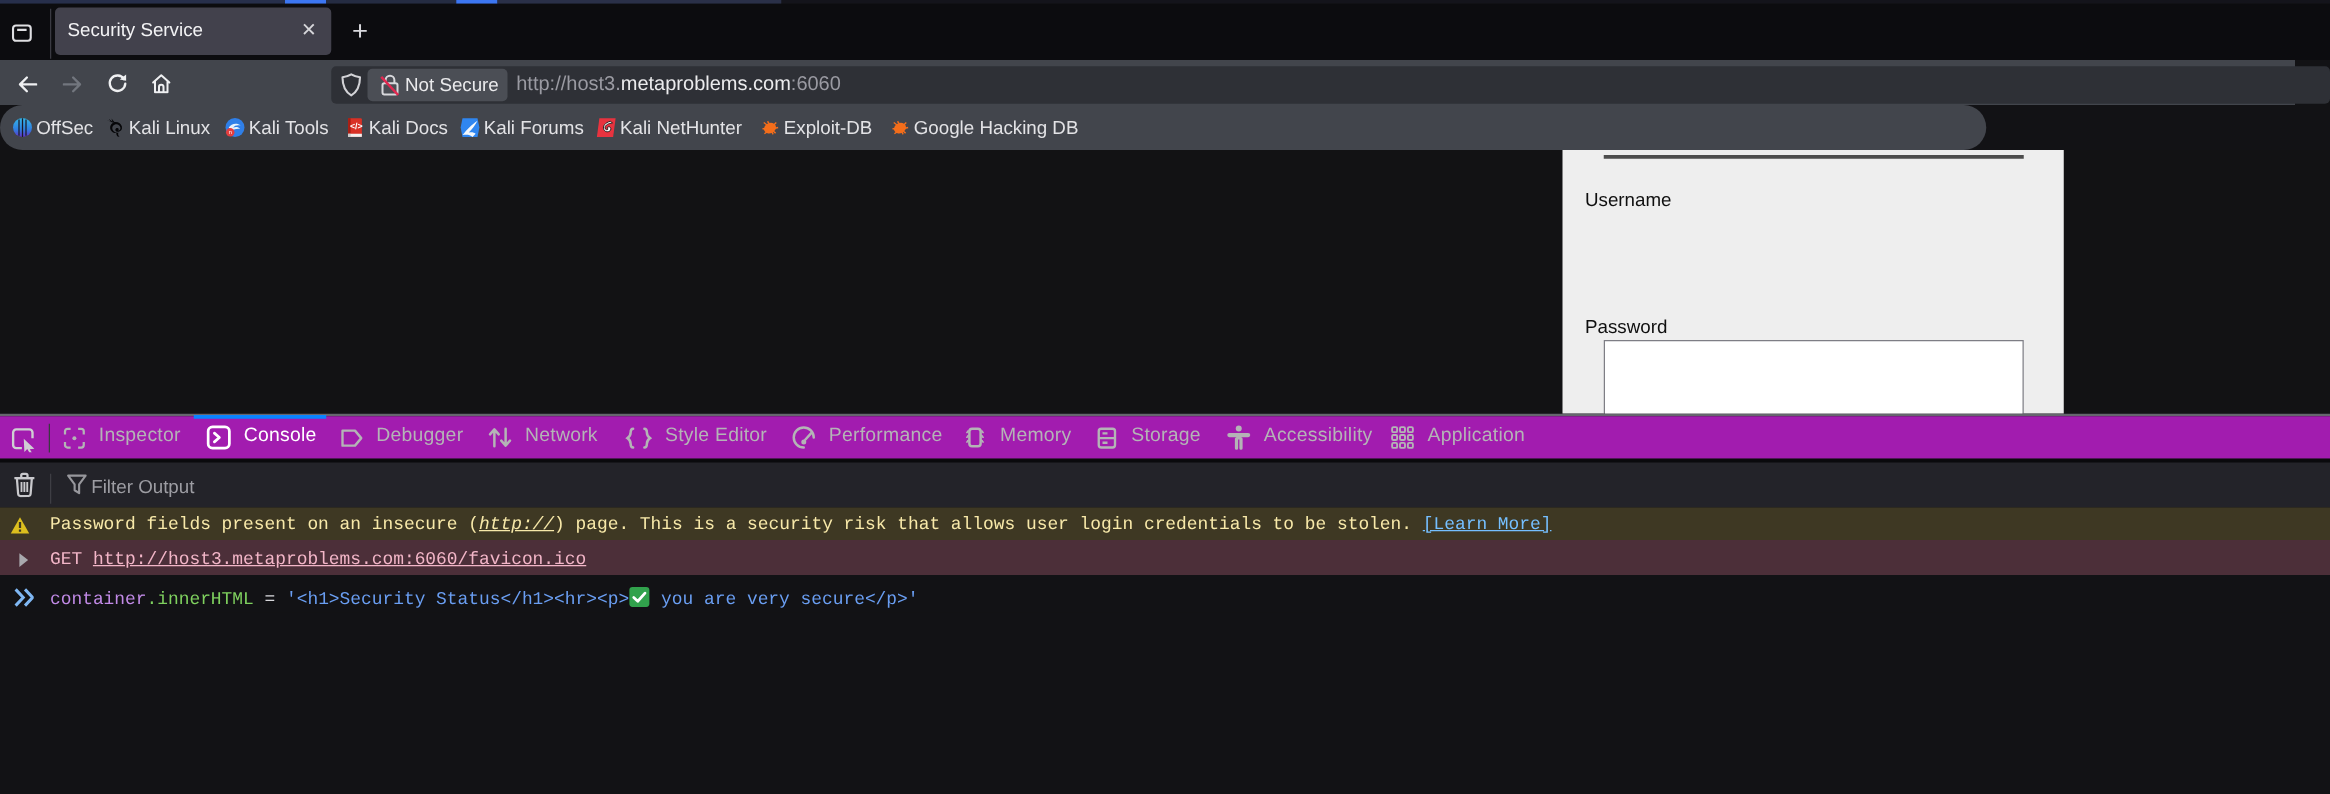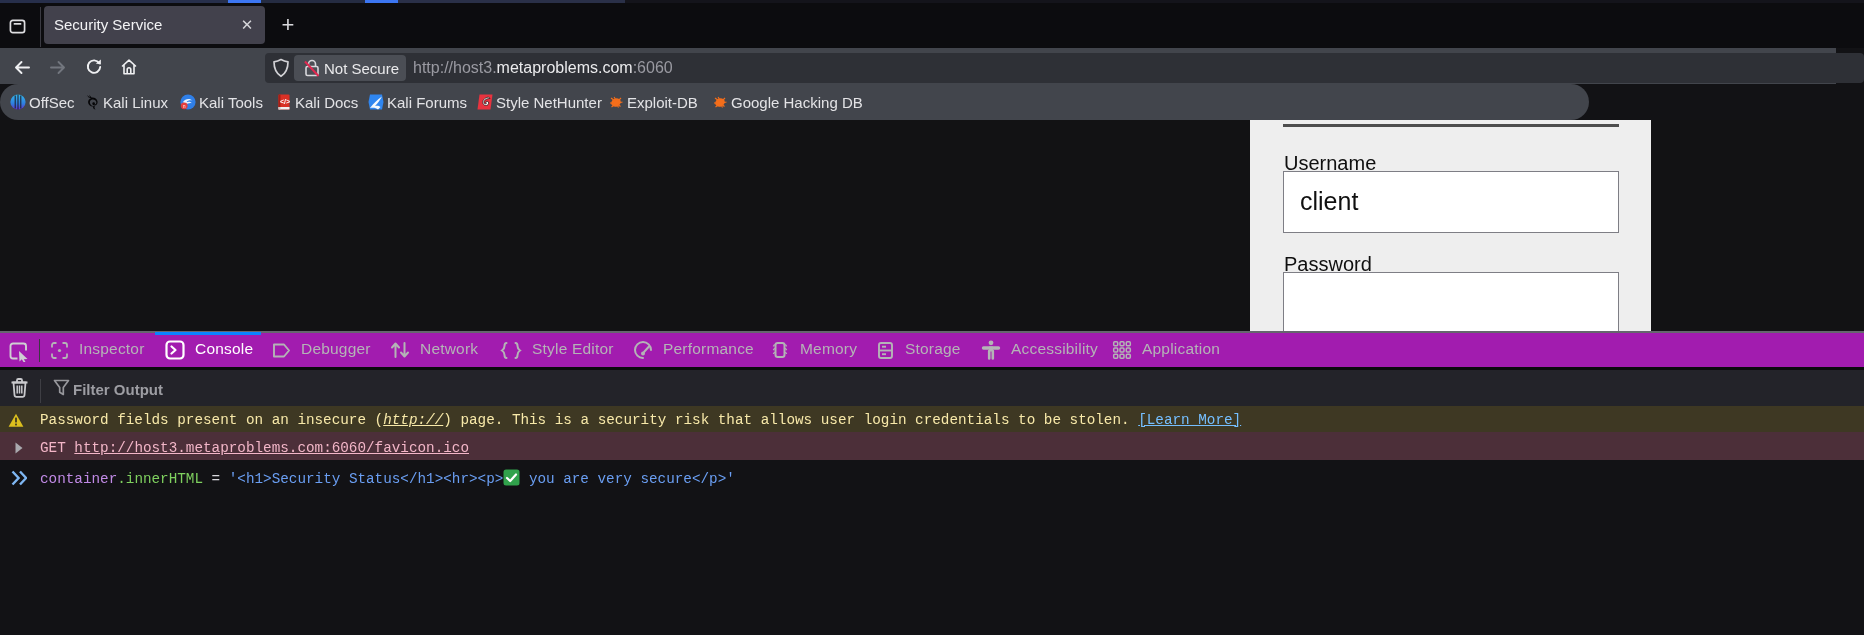--- a/index.html
+++ b/index.html
@@ -29,36 +29,36 @@
 #urltext { position:absolute; left:148px; top:6px; font-size:16px; color:#9a9aa2; white-space:pre; }
 #urltext b { color:#ebebed; font-weight:normal; }
 
 #bookmarks { left:0; top:84px; width:1589px; height:36px; background:#42454c;border-radius:18px; }
 .bm { position:absolute; top:6px; height:24px; display:flex; align-items:center; color:#e3e3e6; font-size:15px; }
 .bm .ic { width:16px; height:16px; margin-right:3px; }
 
 #content { left:0; top:120px; width:1864px; height:211px; background:#121214; overflow:hidden; }
 #panel { position:absolute; left:1250px; top:0; width:401px; height:211px; background:#eeeeee; }
 #panel hr.line { position:absolute; left:33px; top:4px; width:336px; height:3px; background:#4d4d4d; border:0; }
-#panel .label { position:absolute; left:34px; font-size:20px; color:#0f0f0f;text-align:center; }
+#panel .label { position:absolute; left:18px; font-size:15px; color:#0f0f0f;text-align:center; }
 #panel .inp { position:absolute; left:33px; width:336px; background:#ffffff; border:1px solid #7e7e85; }
 #uin { top:51px; height:62px; }
 #uin span { position:absolute; left:16px; top:15px; font-size:25px; color:#101010; }
 #pin { top:152px; height:80px; }
 
 #splitter { left:0; top:331px; width:1864px; height:2px; background:#66666e; }
 
 #dtoolbar { left:0; top:333px; width:1864px; height:34px; background:#a21caf; color:#b4b4b6; font-size:15.5px; letter-spacing:0.2px; }
 #dtoolbar .tab { position:absolute; top:0; height:34px; display:flex; align-items:center; }
 #dtoolbar .tab .ic { margin-right:10px; }
 #dtoolbar .tab span { position:relative; top:-1px; }
 #consoleline { position:absolute; left:155px; top:-1px; width:106px; height:3px; background:#0a84ff; }
 #picksep { position:absolute; left:39px; top:6px; width:1px; height:23px; background:#3a3a40; }
 
-#filterrow { left:0; top:367px; width:1864px; height:39px; background:#232329; border-top:3px solid #0a0a0d; color:#9d9da3; font-size:15px;font-weight:bold; }
+#filterrow { left:0; top:367px; width:1864px; height:39px; background:#232329; border-top:3px solid #0a0a0d; color:#9d9da3; font-size:15px; }
 #filtersep { position:absolute; left:40px; top:9px; width:1px; height:24px; background:#3e3e44; }
 #filterlabel { position:absolute; left:73px; top:11px; }
 
 .crow { left:0; width:1864px; font-family:"Liberation Mono", monospace; font-size:14.3px; white-space:pre; }
 #warnrow { top:406px; height:26px; background:#3e3823; color:#f8e9a9; }
 #warnrow .msg { position:absolute; left:40px; top:6px; }
 #warnrow a { color:#75bfff; }
 #geturow { top:432px; height:28px; background:#4c2f39; color:#f3b6c8; }
 #geturow .msg { position:absolute; left:40px; top:8px; }
 #echorow { top:460px; height:30px; background:#121215; color:#d7d7db; }
@@ -169,21 +169,21 @@
       <path d="M2 0.5 H14 L15.5 8 L14 15.5 H2 L0.5 8 Z" fill="#2f86f0"></path>
       <path d="M2 14 C6 9 9 6 14 2.5 C12 6 10 9 7 12 C9.5 11.5 11 11.8 12.5 13 L10 15.5 C8 13.5 5 13.5 2 14 Z" fill="#f4f8fc"></path>
     </svg>
       <span>Kali Forums</span>
   </div>
   <div class="bm" style="left:477px">
     <svg class="ic" viewBox="0 0 16 16">
       <path d="M2.5 0.5 H15.5 L13.5 15.5 H0.5 Z" fill="#e8333f"></path>
       <path d="M11.5 3 C7 4 5 7 6 9.5 C7 12 10.5 12 11.5 10 C12.2 8.5 11 7 9.5 7.5 C8.5 7.8 8.5 9 9.5 9.2 C8.8 10.3 7 9.8 7 8.2 C7 6 10 4.5 13 4.5 Z" fill="#fdfdfd" stroke="#111" stroke-width="0.7"></path>
     </svg>
-      <span>Style NetHunter</span>
+      <span>Kali NetHunter</span>
   </div>
   <div class="bm" style="left:608px">
     <svg class="ic" viewBox="0 0 16 16">
       <ellipse cx="8" cy="8.5" rx="5" ry="4" fill="#f46e1b" transform="rotate(-25 8 8.5)"></ellipse>
       <g stroke="#f46e1b" stroke-width="1.1">
         <line x1="3" y1="4" x2="7" y2="7"></line>
           <line x1="2" y1="9" x2="6" y2="9"></line>
           <line x1="3.5" y1="13" x2="7" y2="10.5"></line>
         <line x1="13" y1="4" x2="10" y2="7"></line>
           <line x1="14.5" y1="8" x2="10.5" y2="9"></line>
@@ -209,23 +209,20 @@
       </g>
     </svg>
       <span>Google Hacking DB</span>
   </div>
 </div>
 
 <div class="abs" id="content">
   <div id="panel">
     <hr class="line">
     <div class="label" style="top:32px">Username</div>
-    <div class="inp" id="uin">
-        <span>client</span>
-      </div>
     <div class="label" style="top:133px">Password</div>
     <div class="inp" id="pin"></div>
   </div>
 </div>
 
 <div class="abs" id="splitter"></div>
 
 <div class="abs" id="dtoolbar">
   <svg class="abs" style="left:8px;top:8px" width="21" height="21" viewBox="0 0 21 21">
     <path d="M18 9.5 V5 a2.5 2.5 0 0 0 -2.5 -2.5 H5 A2.5 2.5 0 0 0 2.5 5 V15 A2.5 2.5 0 0 0 5 17.5 H9.5" fill="none" stroke="#cfcfd3" stroke-width="1.9"></path>

